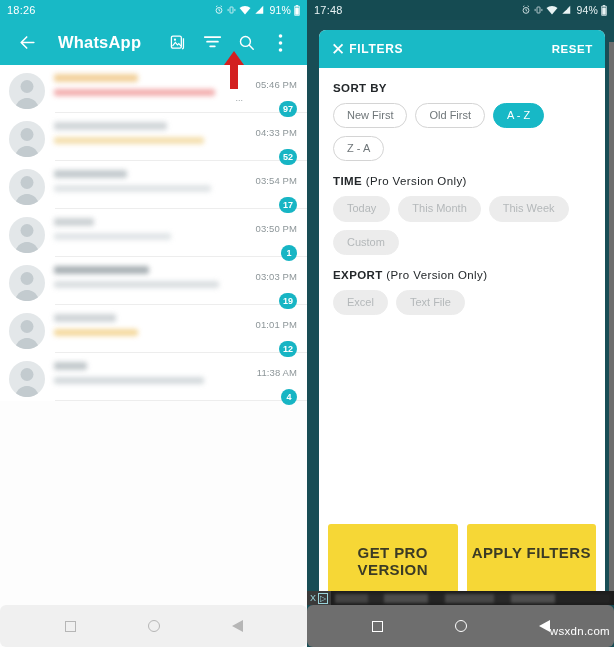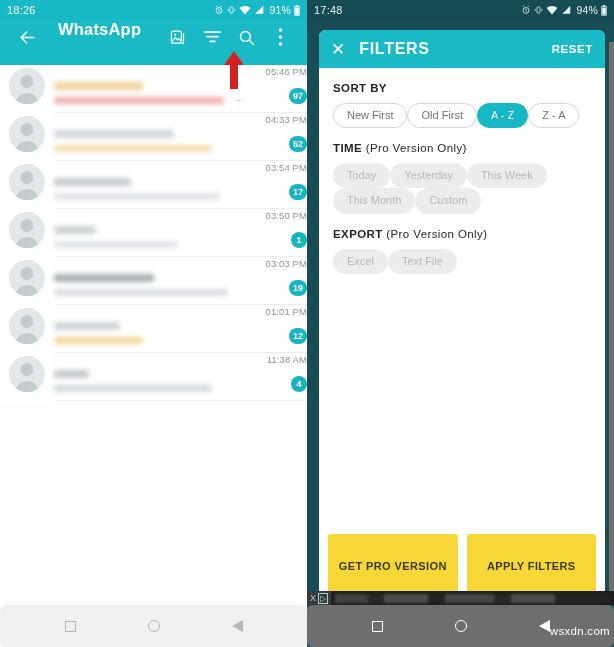--- a/index.html
+++ b/index.html
@@ -20,35 +20,35 @@
   }
   .statusbar.teal { background: #18b9c6; color: #ffffff; }
   .statusbar.dark { background: #154b52; color: #e8f3f4; }
   .sb-time { flex: 0 0 auto; font-size: 11px; }
   .sb-right { margin-left: auto; display: flex; align-items: center; gap: 3px; }
   .sb-right svg { display: block; }
   .sb-batt { font-size: 10.5px; margin-left: 1px; }
 
   .appbar {
     height: 45px; background: #19bac6; color: #fff;
-    display: flex; align-items: flex-start; padding: 0 10px; 
+    display: flex; align-items: center; padding: 0 10px; 
   }
   .appbar .title {
     font-size: 16.5px; font-weight: bold; margin-left: 14px; letter-spacing: .2px;
   }
   .appbar .spacer { flex: 1; }
   .ab-icon {
     width: 34px; height: 34px; display: flex; align-items: center; justify-content: center;
   }
   .ab-icon svg { display: block; }
 
   .chatlist { position: relative; background: #fff; }
   .chatrow {
-    position: relative; display: flex; align-items: flex-end;
-    padding: 8px 0 8px 9px; height: 47px;
+    position: relative; display: flex; align-items: flex-start;
+    padding: 8px 10px 8px 9px; height: 47px;
   }
   .chatrow .avatar {
     width: 36px; height: 36px; border-radius: 50%;
     background: #e3e7e9; flex: 0 0 36px; position: relative; overflow: hidden;
   }
   .chatrow .avatar::after {
     content: ""; position: absolute; left: 50%; top: 7px;
     transform: translateX(-50%);
     width: 13px; height: 13px; border-radius: 50%; background: #c3cbcf;
     box-shadow: 0 17px 0 -1px #c3cbcf;
@@ -93,48 +93,48 @@
     position: absolute; left: 12px; right: 9px; top: 30px; bottom: 40px;
     background: #ffffff; border-radius: 7px; overflow: hidden;
     display: flex; flex-direction: column;
   }
   .sheet-header {
     height: 38px; background: #19bac6; color: #fff;
     display: flex; align-items: center; padding: 0 12px;
   }
   .sheet-header .x { font-size: 17px; line-height: 1; font-weight: 300; }
   .sheet-header .ftitle {
-    font-size: 16px; font-weight: bold; margin-left: 14px; letter-spacing: .7px;
+    font-size: 12px; font-weight: bold; margin-left: 4px; letter-spacing: .7px;
   }
   .sheet-header .reset {
     margin-left: auto; font-size: 11.5px; font-weight: bold; letter-spacing: .6px;
   }
   .sheet-body { flex: 1; padding: 14px 20px 0 14px; overflow: hidden; }
   .sec-title {
     font-size: 11.5px; color: #23272a; font-weight: bold;
     letter-spacing: .4px; margin-bottom: 9px;
   }
   .sec-title .sub { font-weight: normal; }
-  .chips { display: flex; flex-wrap: wrap; margin-bottom: 14px; }
+  .chips { display: flex; flex-wrap: wrap; gap: 8px; margin-bottom: 14px; }
   .chip {
     border: 1px solid #d4d4d4; border-radius: 14px;
     padding: 5px 13px; font-size: 11px; color: #6f7679;
     background: #fff; line-height: 1.2;
   }
   .chip.active { background: #17b8c6; border-color: #17b8c6; color: #fff; }
   .chip.disabled {
     background: #ececec; border-color: #ececec; color: #b4b8ba;
   }
   .sheet-footer {
     padding: 8px 9px 9px 9px; display: flex; gap: 9px; background: #fff;
   }
   .btn-yellow {
     flex: 1; background: #f6d736; color: #3b3b25;
-    text-align: center; padding: 26px 0; border-radius: 3px;
-    font-size: 11px; font-weight: bold; letter-spacing: .4px;
+    text-align: center; padding: 20px 0; border-radius: 3px;
+    font-size: 15px; font-weight: bold; letter-spacing: .4px;
   }
   .adbar {
     position: absolute; left: 0; right: 0; bottom: 42px; height: 14px;
     background: #1d1d1d; display: flex; align-items: center;
   }
   .ad-ctl {
     display: flex; align-items: center; gap: 2px; height: 14px;
     padding: 0 3px; background: #3a3a3a;
   }
   .ad-x { color: #9ad4db; font-size: 9px; line-height: 1; }
@@ -360,23 +360,22 @@
           <div class="sec-title">SORT BY<span class="sub"></span></div>
           <div class="chips">
             <span class="chip">New First</span>
             <span class="chip">Old First</span>
             <span class="chip active">A - Z</span>
             <span class="chip">Z - A</span>
           </div>
           <div class="sec-title">TIME<span class="sub"> (Pro Version Only)</span></div>
           <div class="chips">
             <span class="chip disabled">Today</span>
-            <span class="chip disabled">Yesterday</span>
+            <span class="chip disabled">This Month</span>
             <span class="chip disabled">This Week</span>
-            <span class="chip disabled">This Month</span>
             <span class="chip disabled">Custom</span>
           </div>
           <div class="sec-title">EXPORT<span class="sub"> (Pro Version Only)</span></div>
           <div class="chips">
             <span class="chip disabled">Excel</span>
             <span class="chip disabled">Text File</span>
           </div>
         </div>
 
       <div class="sheet-footer">

